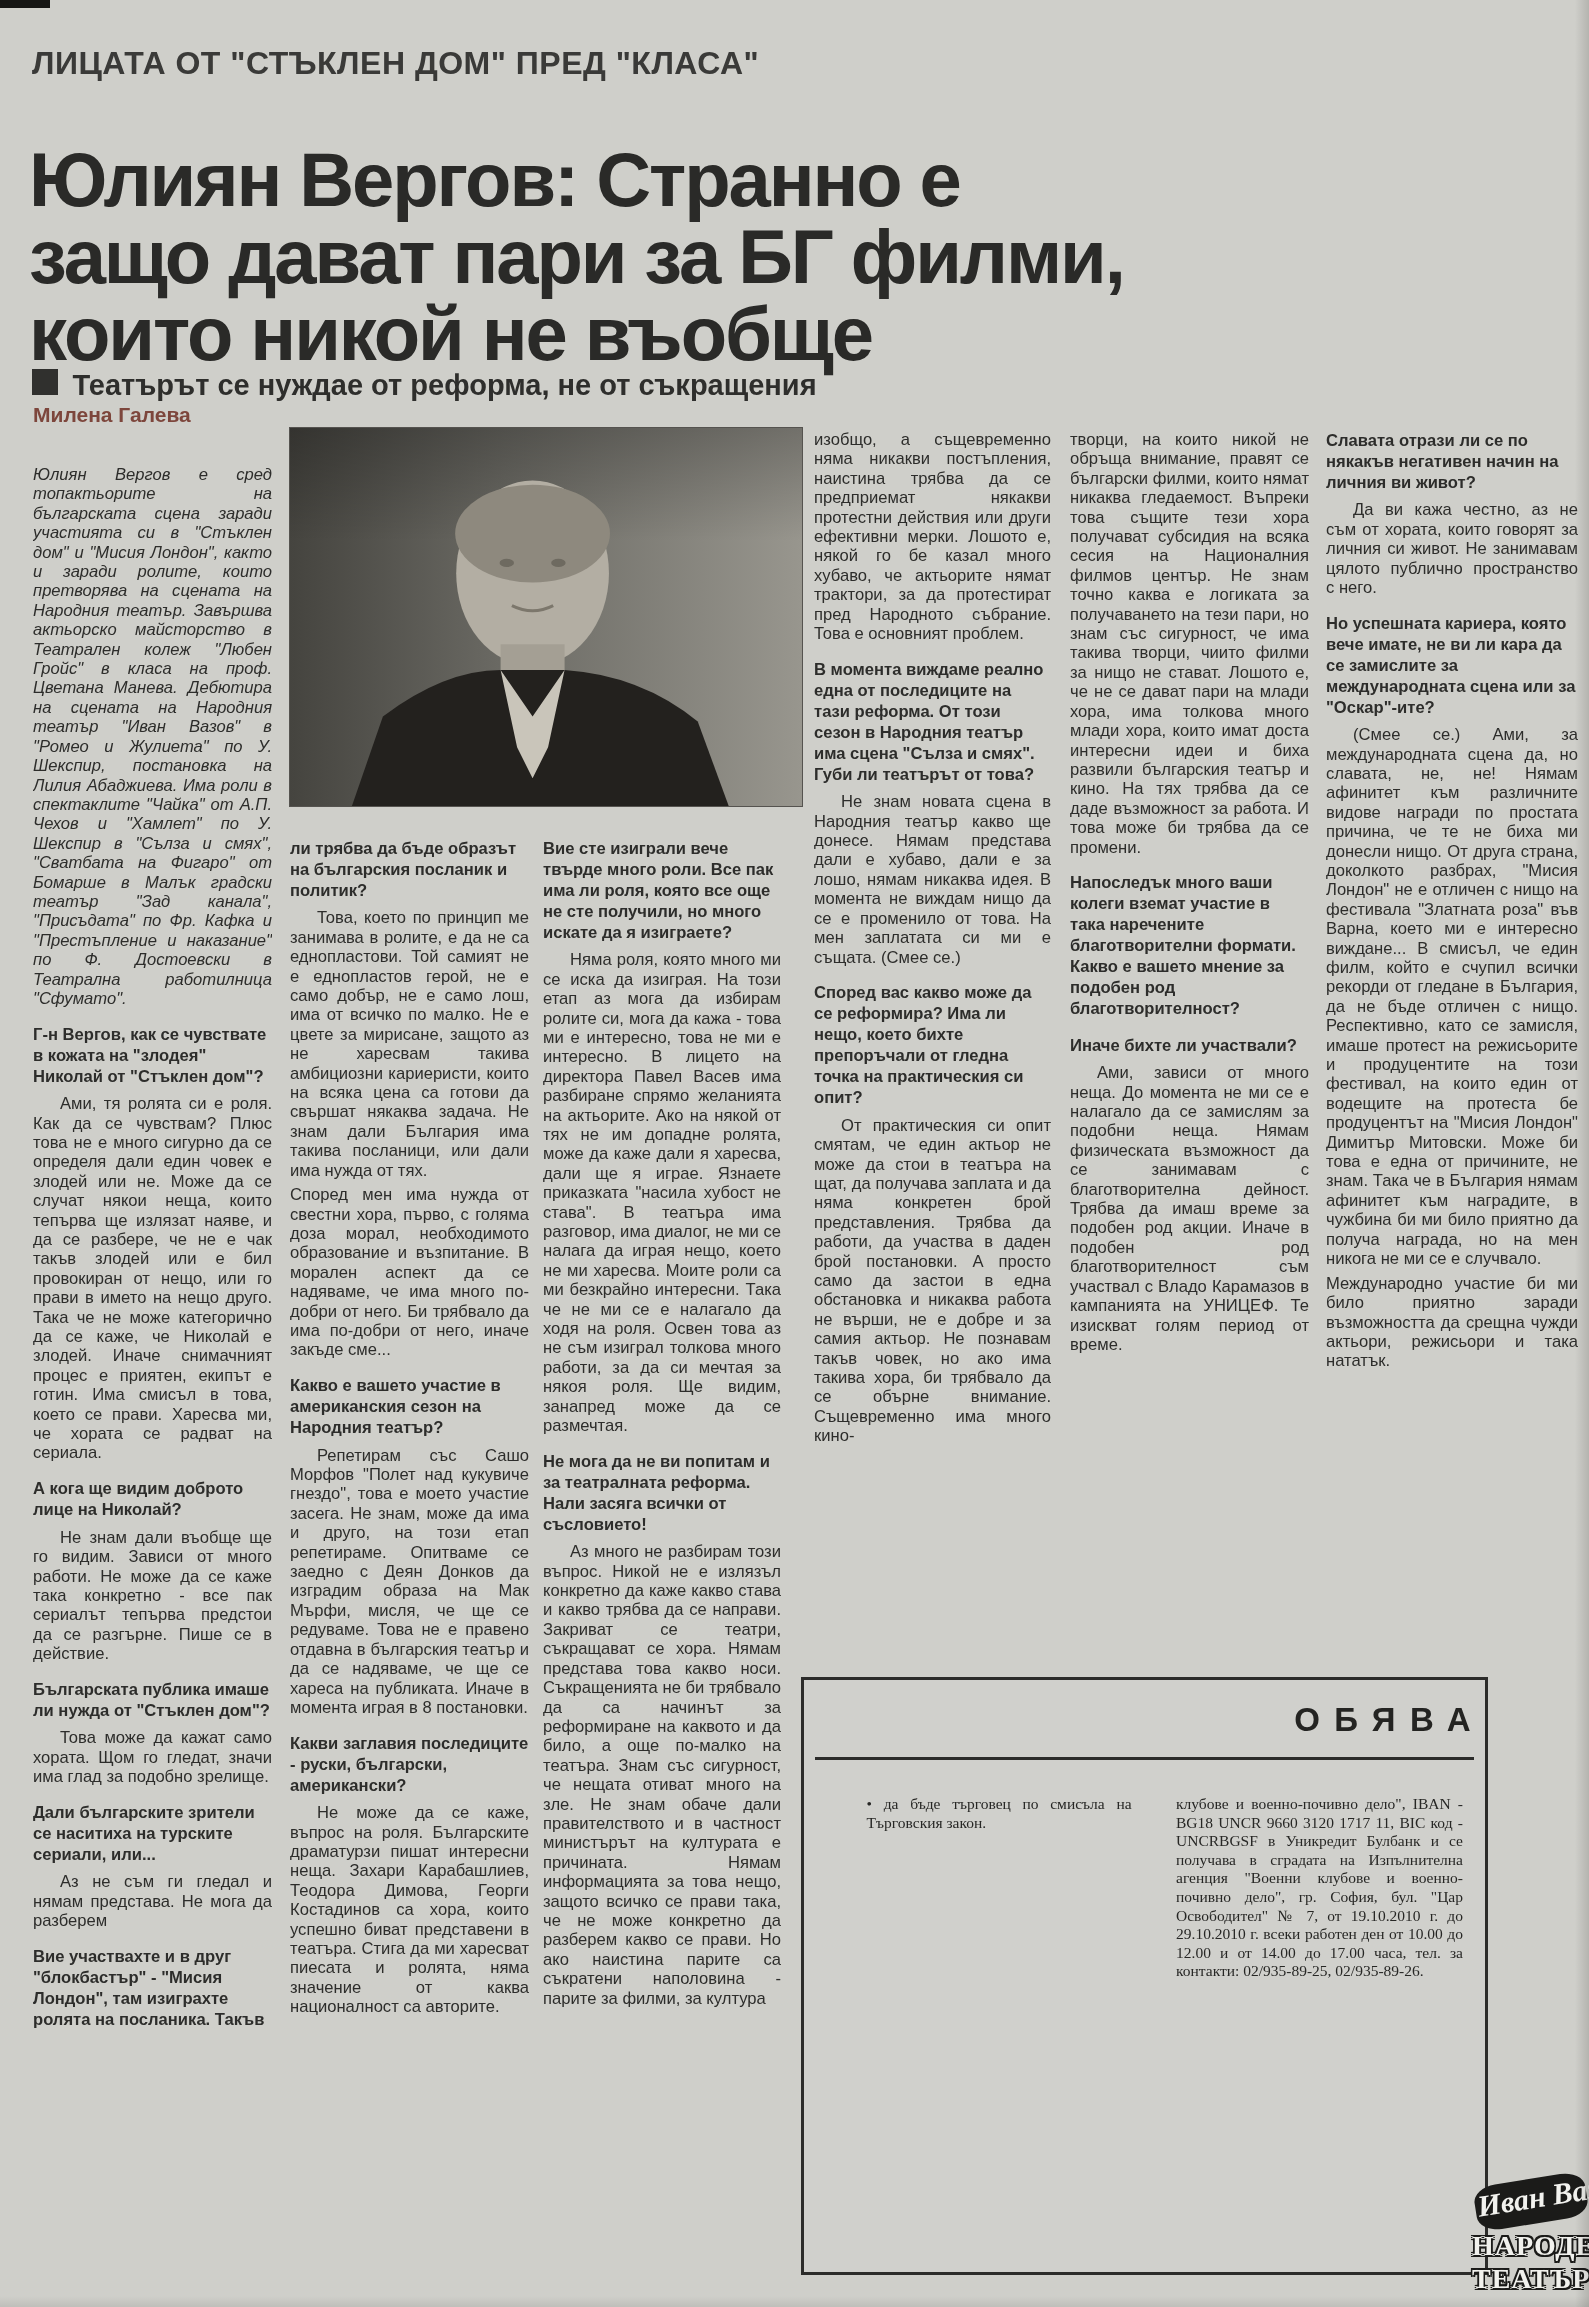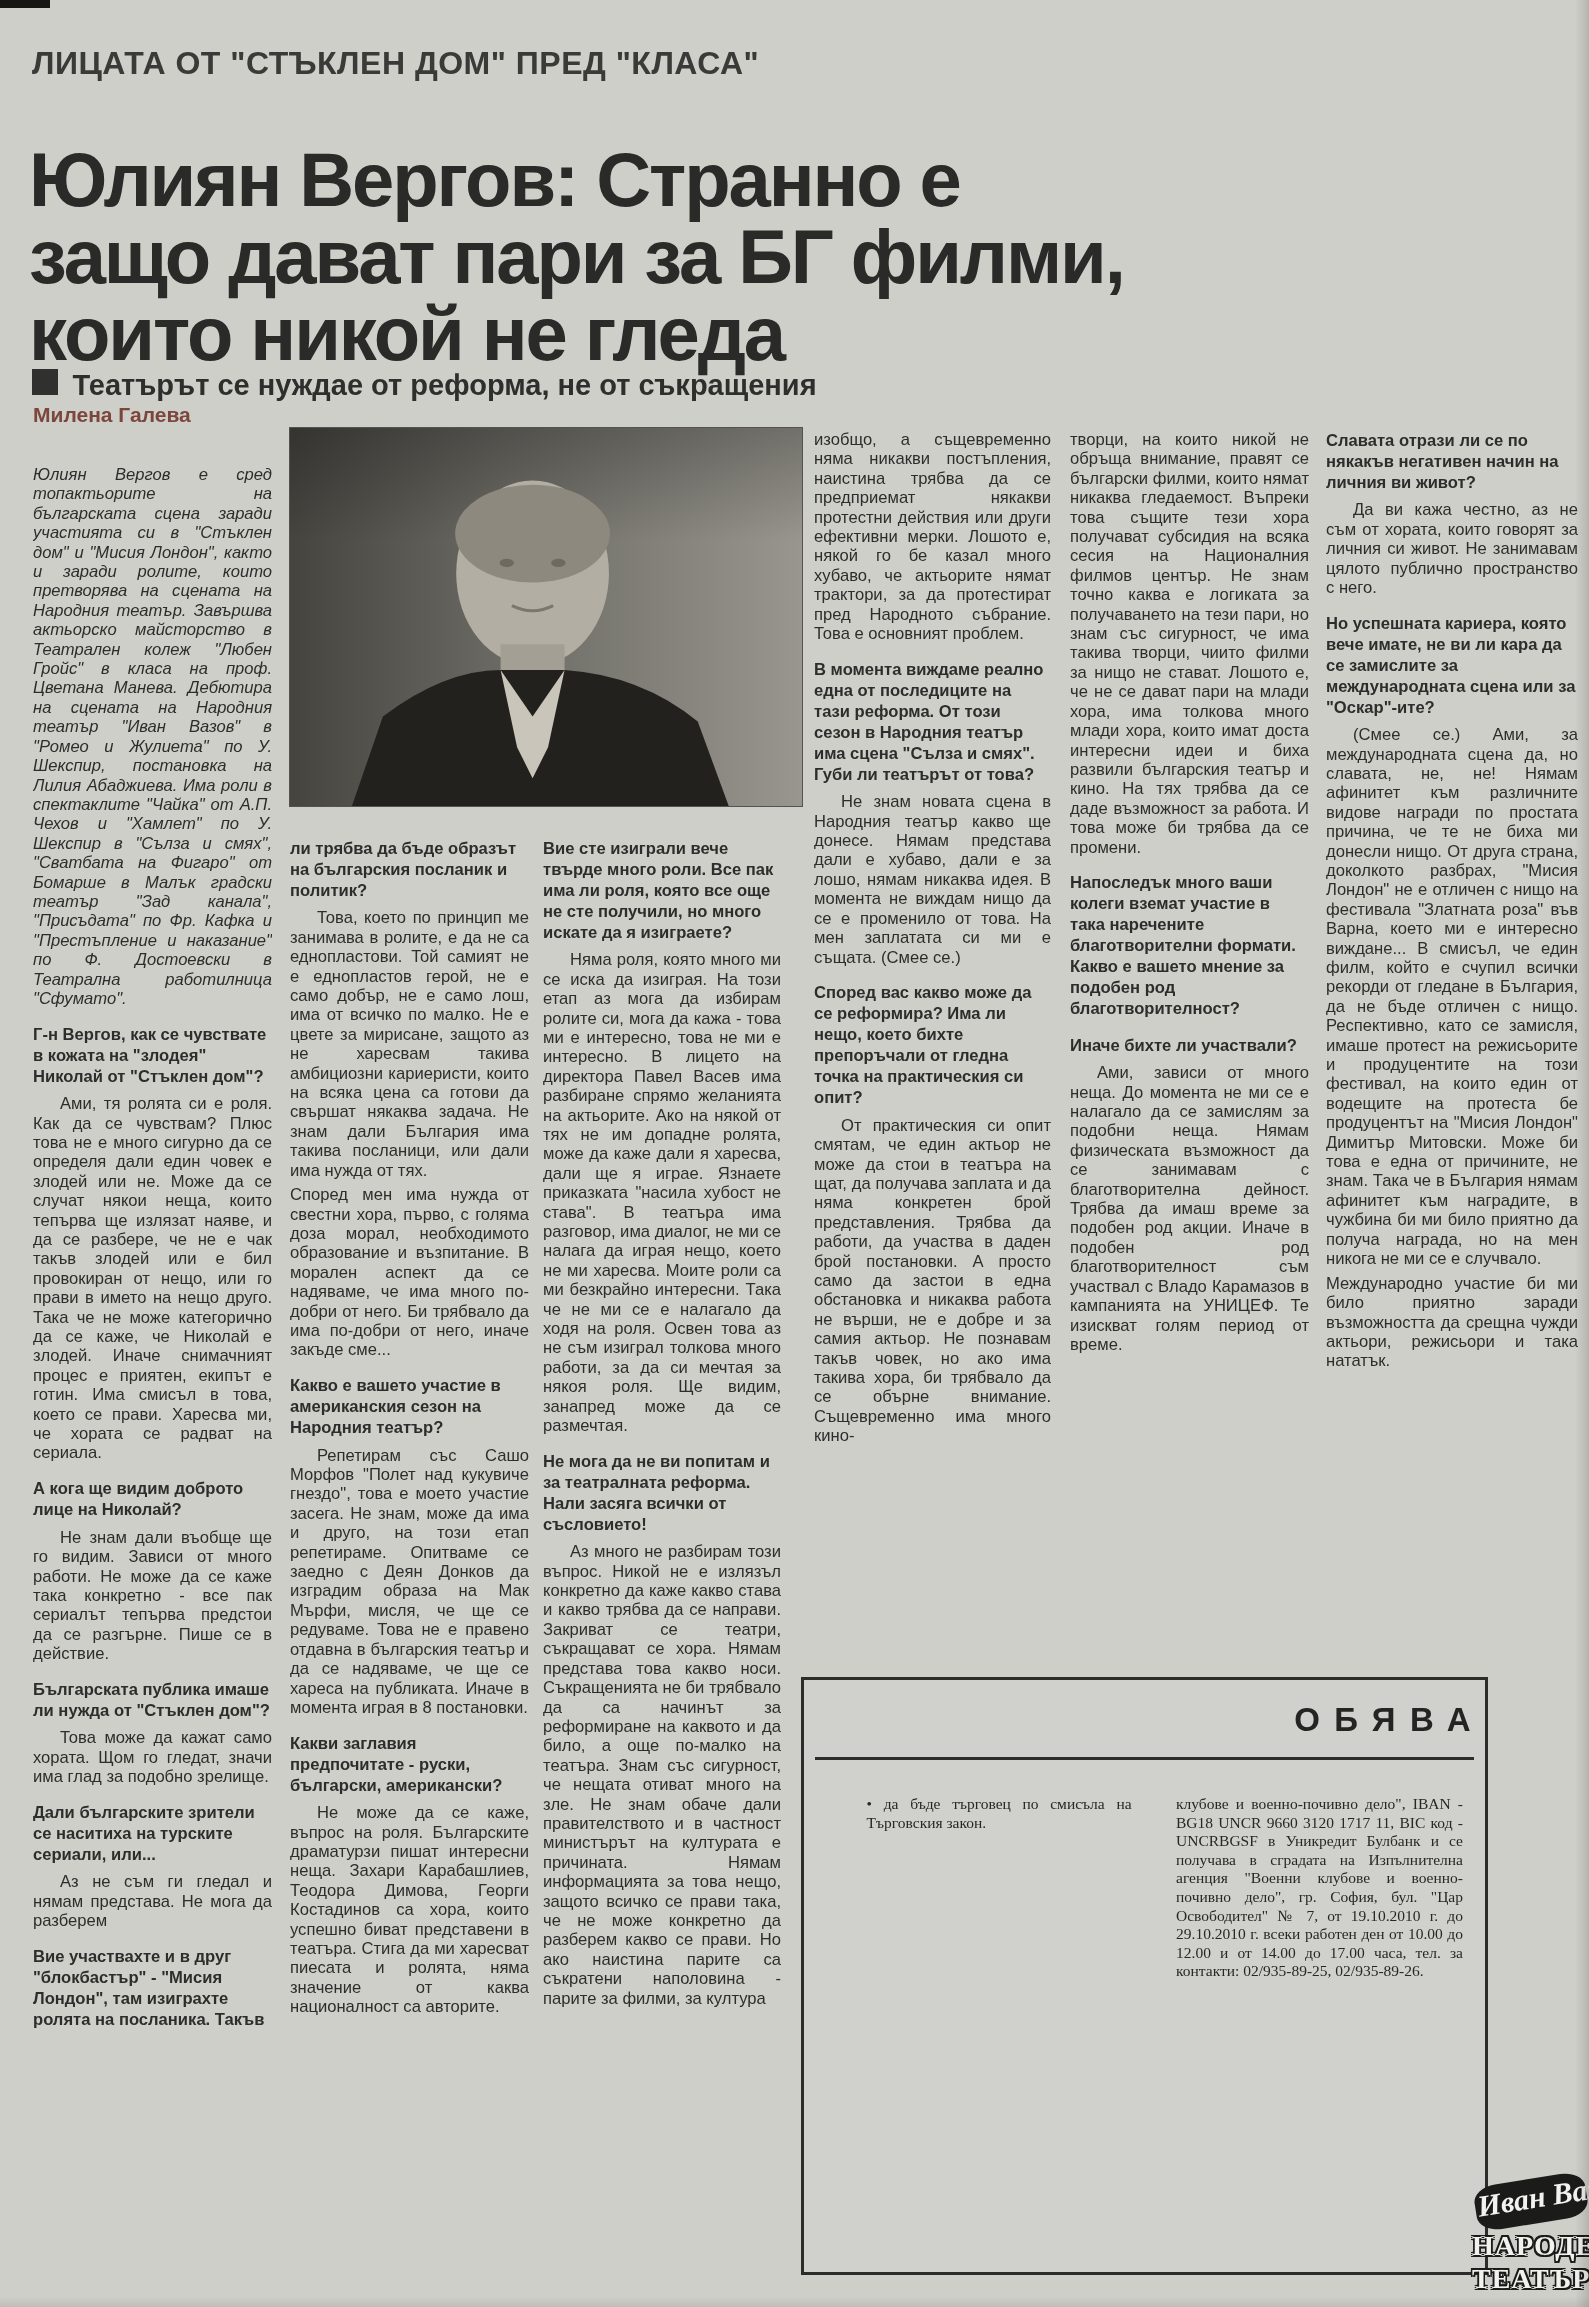--- a/index.html
+++ b/index.html
@@ -77,21 +77,21 @@
 </head>
 <body>
 
 <div class="corner-mark"></div>
 
 <div class="kicker">ЛИЦАТА ОТ "СТЪКЛЕН ДОМ" ПРЕД "КЛАСА"</div>
 
 <div class="headline">
   <div class="hl">Юлиян Вергов: Странно е</div>
   <div class="hl">защо дават пари за БГ филми,</div>
-  <div class="hl">които никой не гледа</div>
+  <div class="hl">които никой не въобще</div>
 </div>
 
 <div class="subhead-row">
   <div class="subhead-square"></div>
   <div class="subhead">Театърът се нуждае от реформа, не от съкращения</div>
 </div>
 
 <div class="byline">Милена Галева</div>
 
 <div class="photo">
@@ -131,21 +131,21 @@
     <p class="q">Дали българските зрители се наситиха на турските сериали, или...</p>
     <p class="a">Аз не съм ги гледал и нямам представа. Не мога да разберем</p>
     <p class="q">Вие участвахте и в друг "блокбастър" - "Мисия Лондон", там изиграхте ролята на посланика. Такъв</p>
   </div>
 <div class="col" id="col-2">
     <p class="q">ли трябва да бъде образът на българския посланик и политик?</p>
     <p class="a">Това, което по принцип ме занимава в ролите, е да не са еднопластови. Той самият не е еднопластов герой, не е само добър, не е само лош, има от всичко по малко. Не е цвете за мирисане, защото аз не харесвам такива амбициозни кариеристи, които на всяка цена са готови да свършат някаква задача. Не знам дали България има такива посланици, или дали има нужда от тях.</p>
     <p class="a2">Според мен има нужда от свестни хора, първо, с голяма доза морал, необходимото образование и възпитание. В морален аспект да се надяваме, че има много по-добри от него. Би трябвало да има по-добри от него, иначе закъде сме...</p>
     <p class="q">Какво е вашето участие в американския сезон на Народния театър?</p>
     <p class="a">Репетирам със Сашо Морфов "Полет над кукувиче гнездо", това е моето участие засега. Не знам, може да има и друго, на този етап репетираме. Опитваме се заедно с Деян Донков да изградим образа на Мак Мърфи, мисля, че ще се редуваме. Това не е правено отдавна в българския театър и да се надяваме, че ще се хареса на публиката. Иначе в момента играя в 8 постановки.</p>
-    <p class="q">Какви заглавия предпочитате - руски, български, американски?</p>
+    <p class="q">Какви заглавия последиците - руски, български, американски?</p>
     <p class="a">Не може да се каже, въпрос на роля. Българските драматурзи пишат интересни неща. Захари Карабашлиев, Теодора Димова, Георги Костадинов са хора, които успешно биват представени в театъра. Стига да ми харесват пиесата и ролята, няма значение от каква националност са авторите.</p>
   </div>
 <div class="col" id="col-3">
     <p class="q">Вие сте изиграли вече твърде много роли. Все пак има ли роля, която все още не сте получили, но много искате да я изиграете?</p>
     <p class="a">Няма роля, която много ми се иска да изиграя. На този етап аз мога да избирам ролите си, мога да кажа - това ми е интересно, това не ми е интересно. В лицето на директора Павел Васев има разбиране спрямо желанията на актьорите. Ако на някой от тях не им допадне ролята, може да каже дали я харесва, дали ще я играе. Язнаете приказката "насила хубост не става". В театъра има разговор, има диалог, не ми се налага да играя нещо, което не ми харесва. Моите роли са ми безкрайно интересни. Така че не ми се е налагало да ходя на роля. Освен това аз не съм изиграл толкова много работи, за да си мечтая за някоя роля. Ще видим, занапред може да се размечтая.</p>
     <p class="q">Не мога да не ви попитам и за театралната реформа. Нали засяга всички от съсловието!</p>
     <p class="a">Аз много не разбирам този въпрос. Никой не е излязъл конкретно да каже какво става и какво трябва да се направи. Закриват се театри, съкращават се хора. Нямам представа това какво носи. Съкращенията не би трябвало да са начинът за реформиране на каквото и да било, а още по-малко на театъра. Знам със сигурност, че нещата отиват много на зле. Не знам обаче дали правителството и в частност министърът на културата е причината. Нямам информацията за това нещо, защото всичко се прави така, че не може конкретно да разберем какво се прави. Но ако наистина парите са съкратени наполовина - парите за филми, за култура</p>
   </div>
 <div class="col" id="col-4">
     <p class="a2">изобщо, а същевременно няма никакви постъпления, наистина трябва да се предприемат някакви протестни действия или други ефективни мерки. Лошото е, някой го бе казал много хубаво, че актьорите нямат трактори, за да протестират пред Народното събрание. Това е основният проблем.</p>

